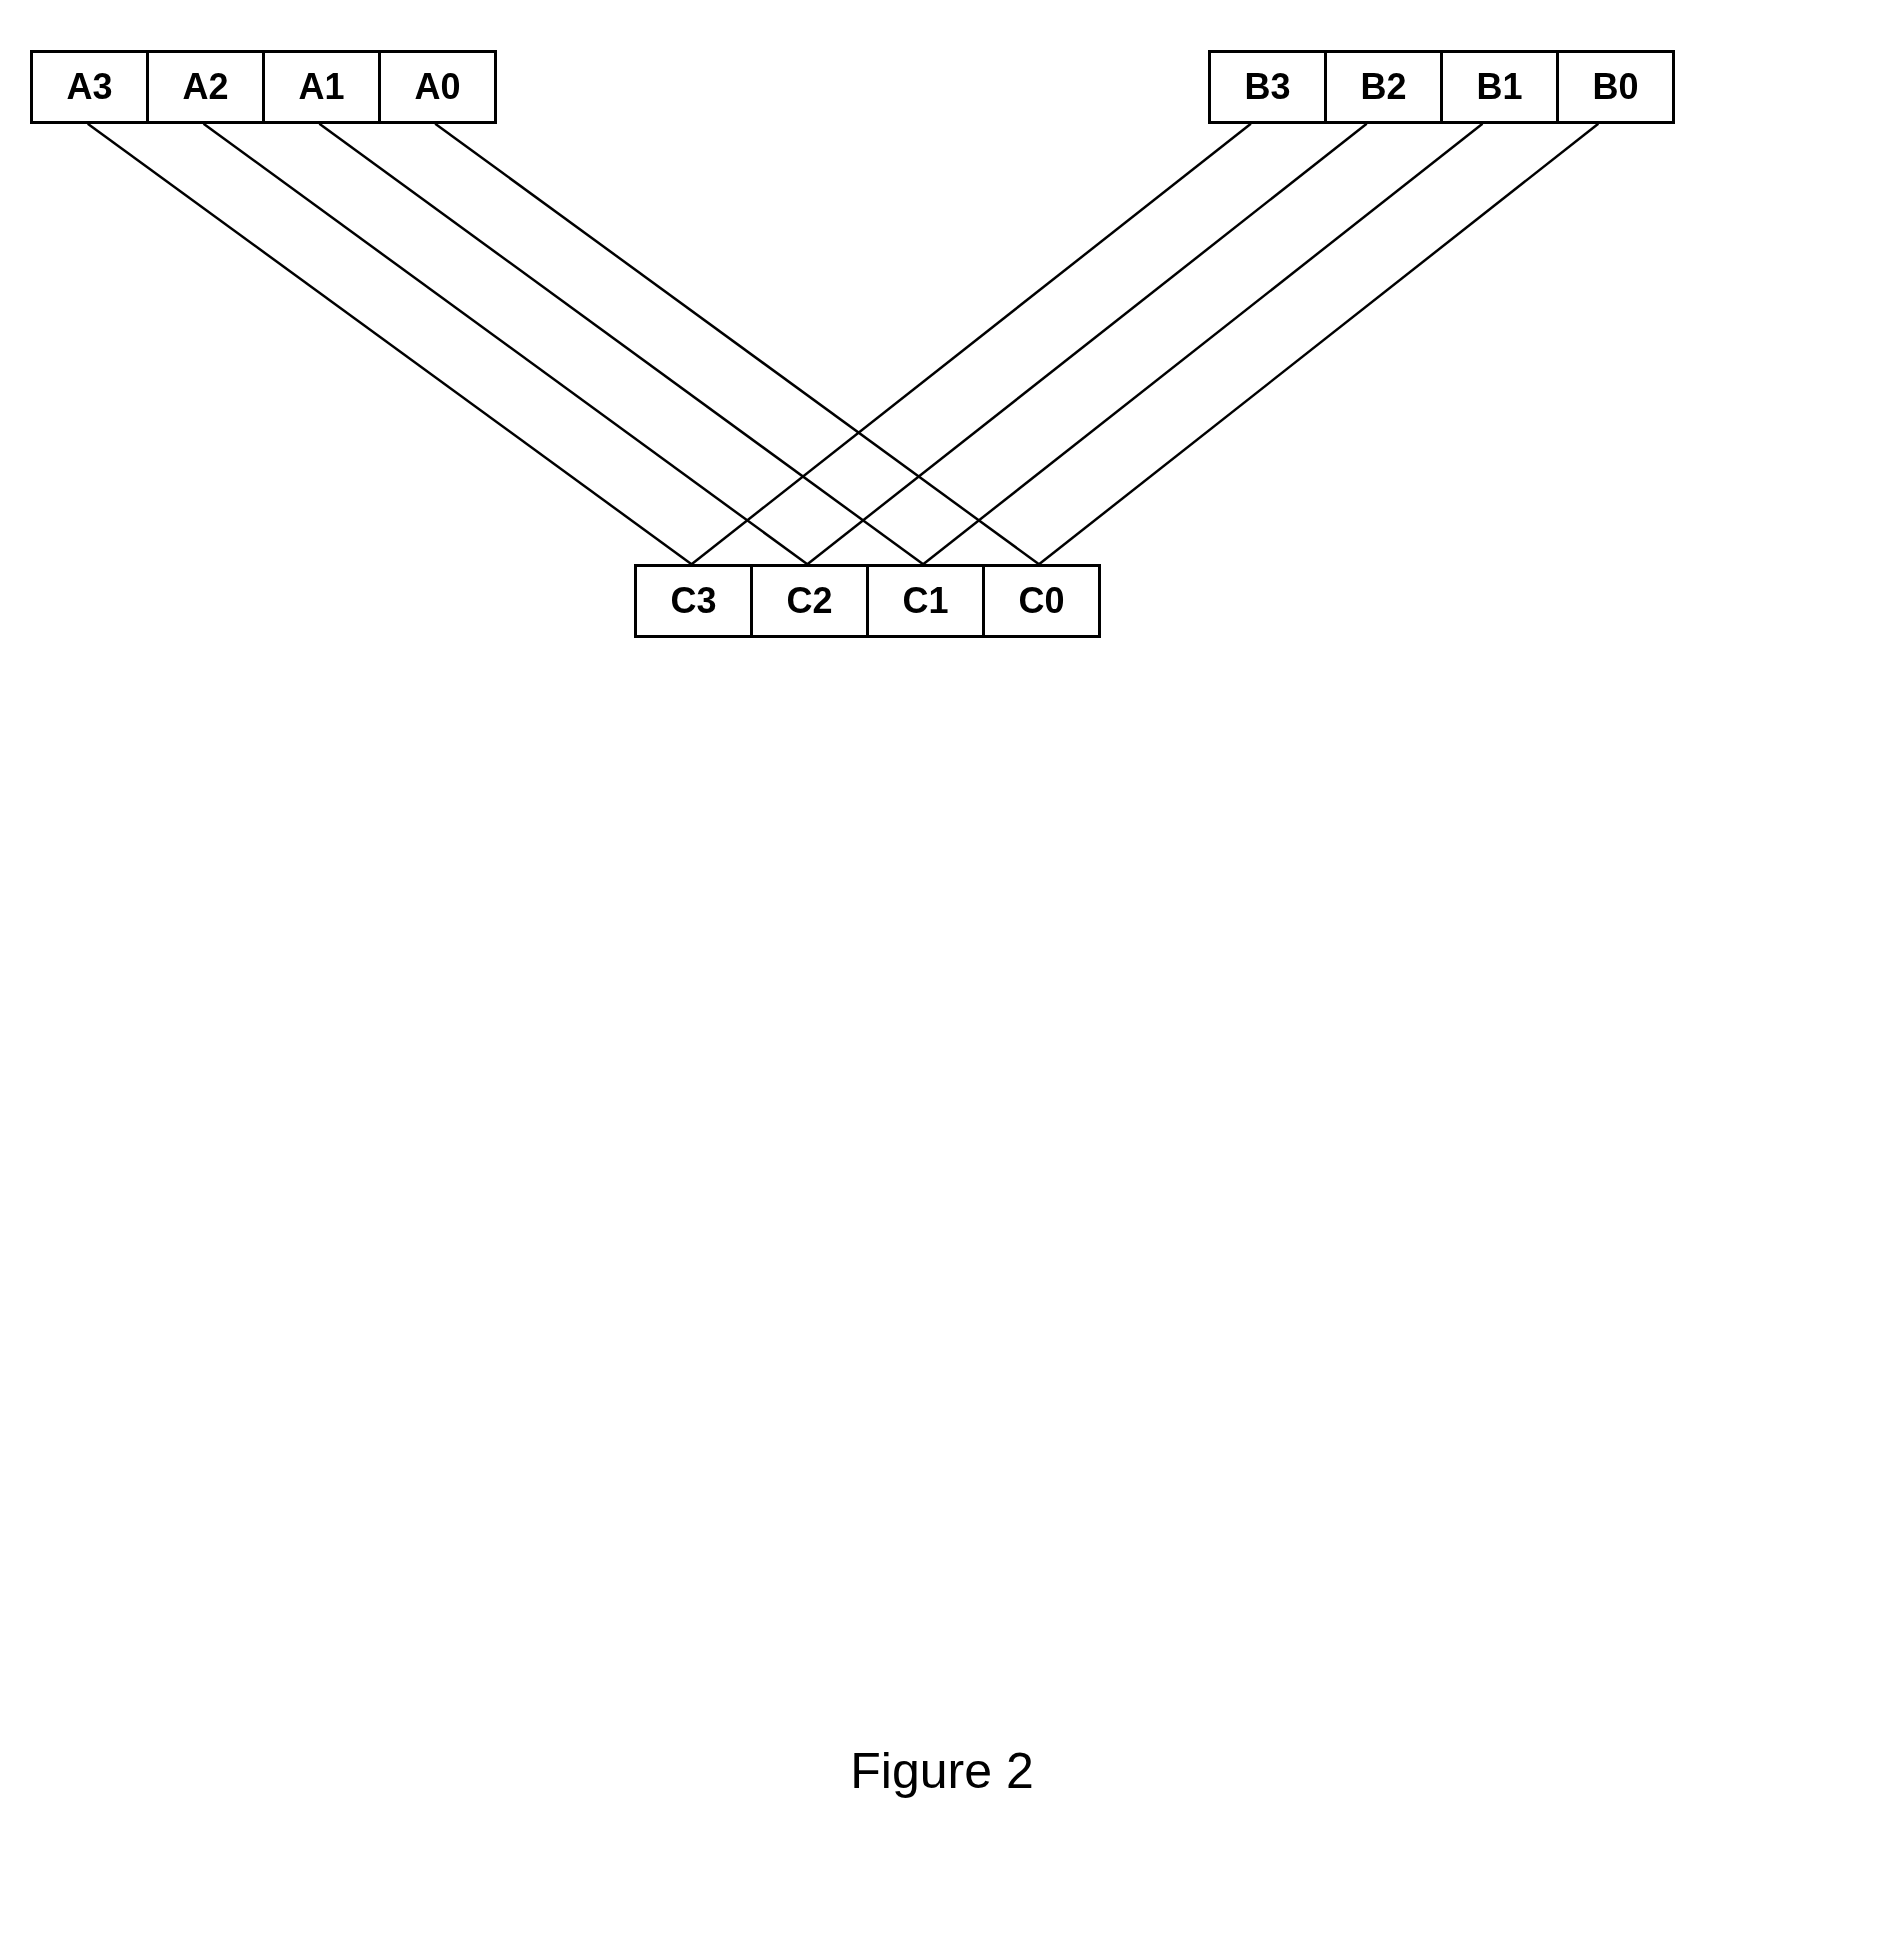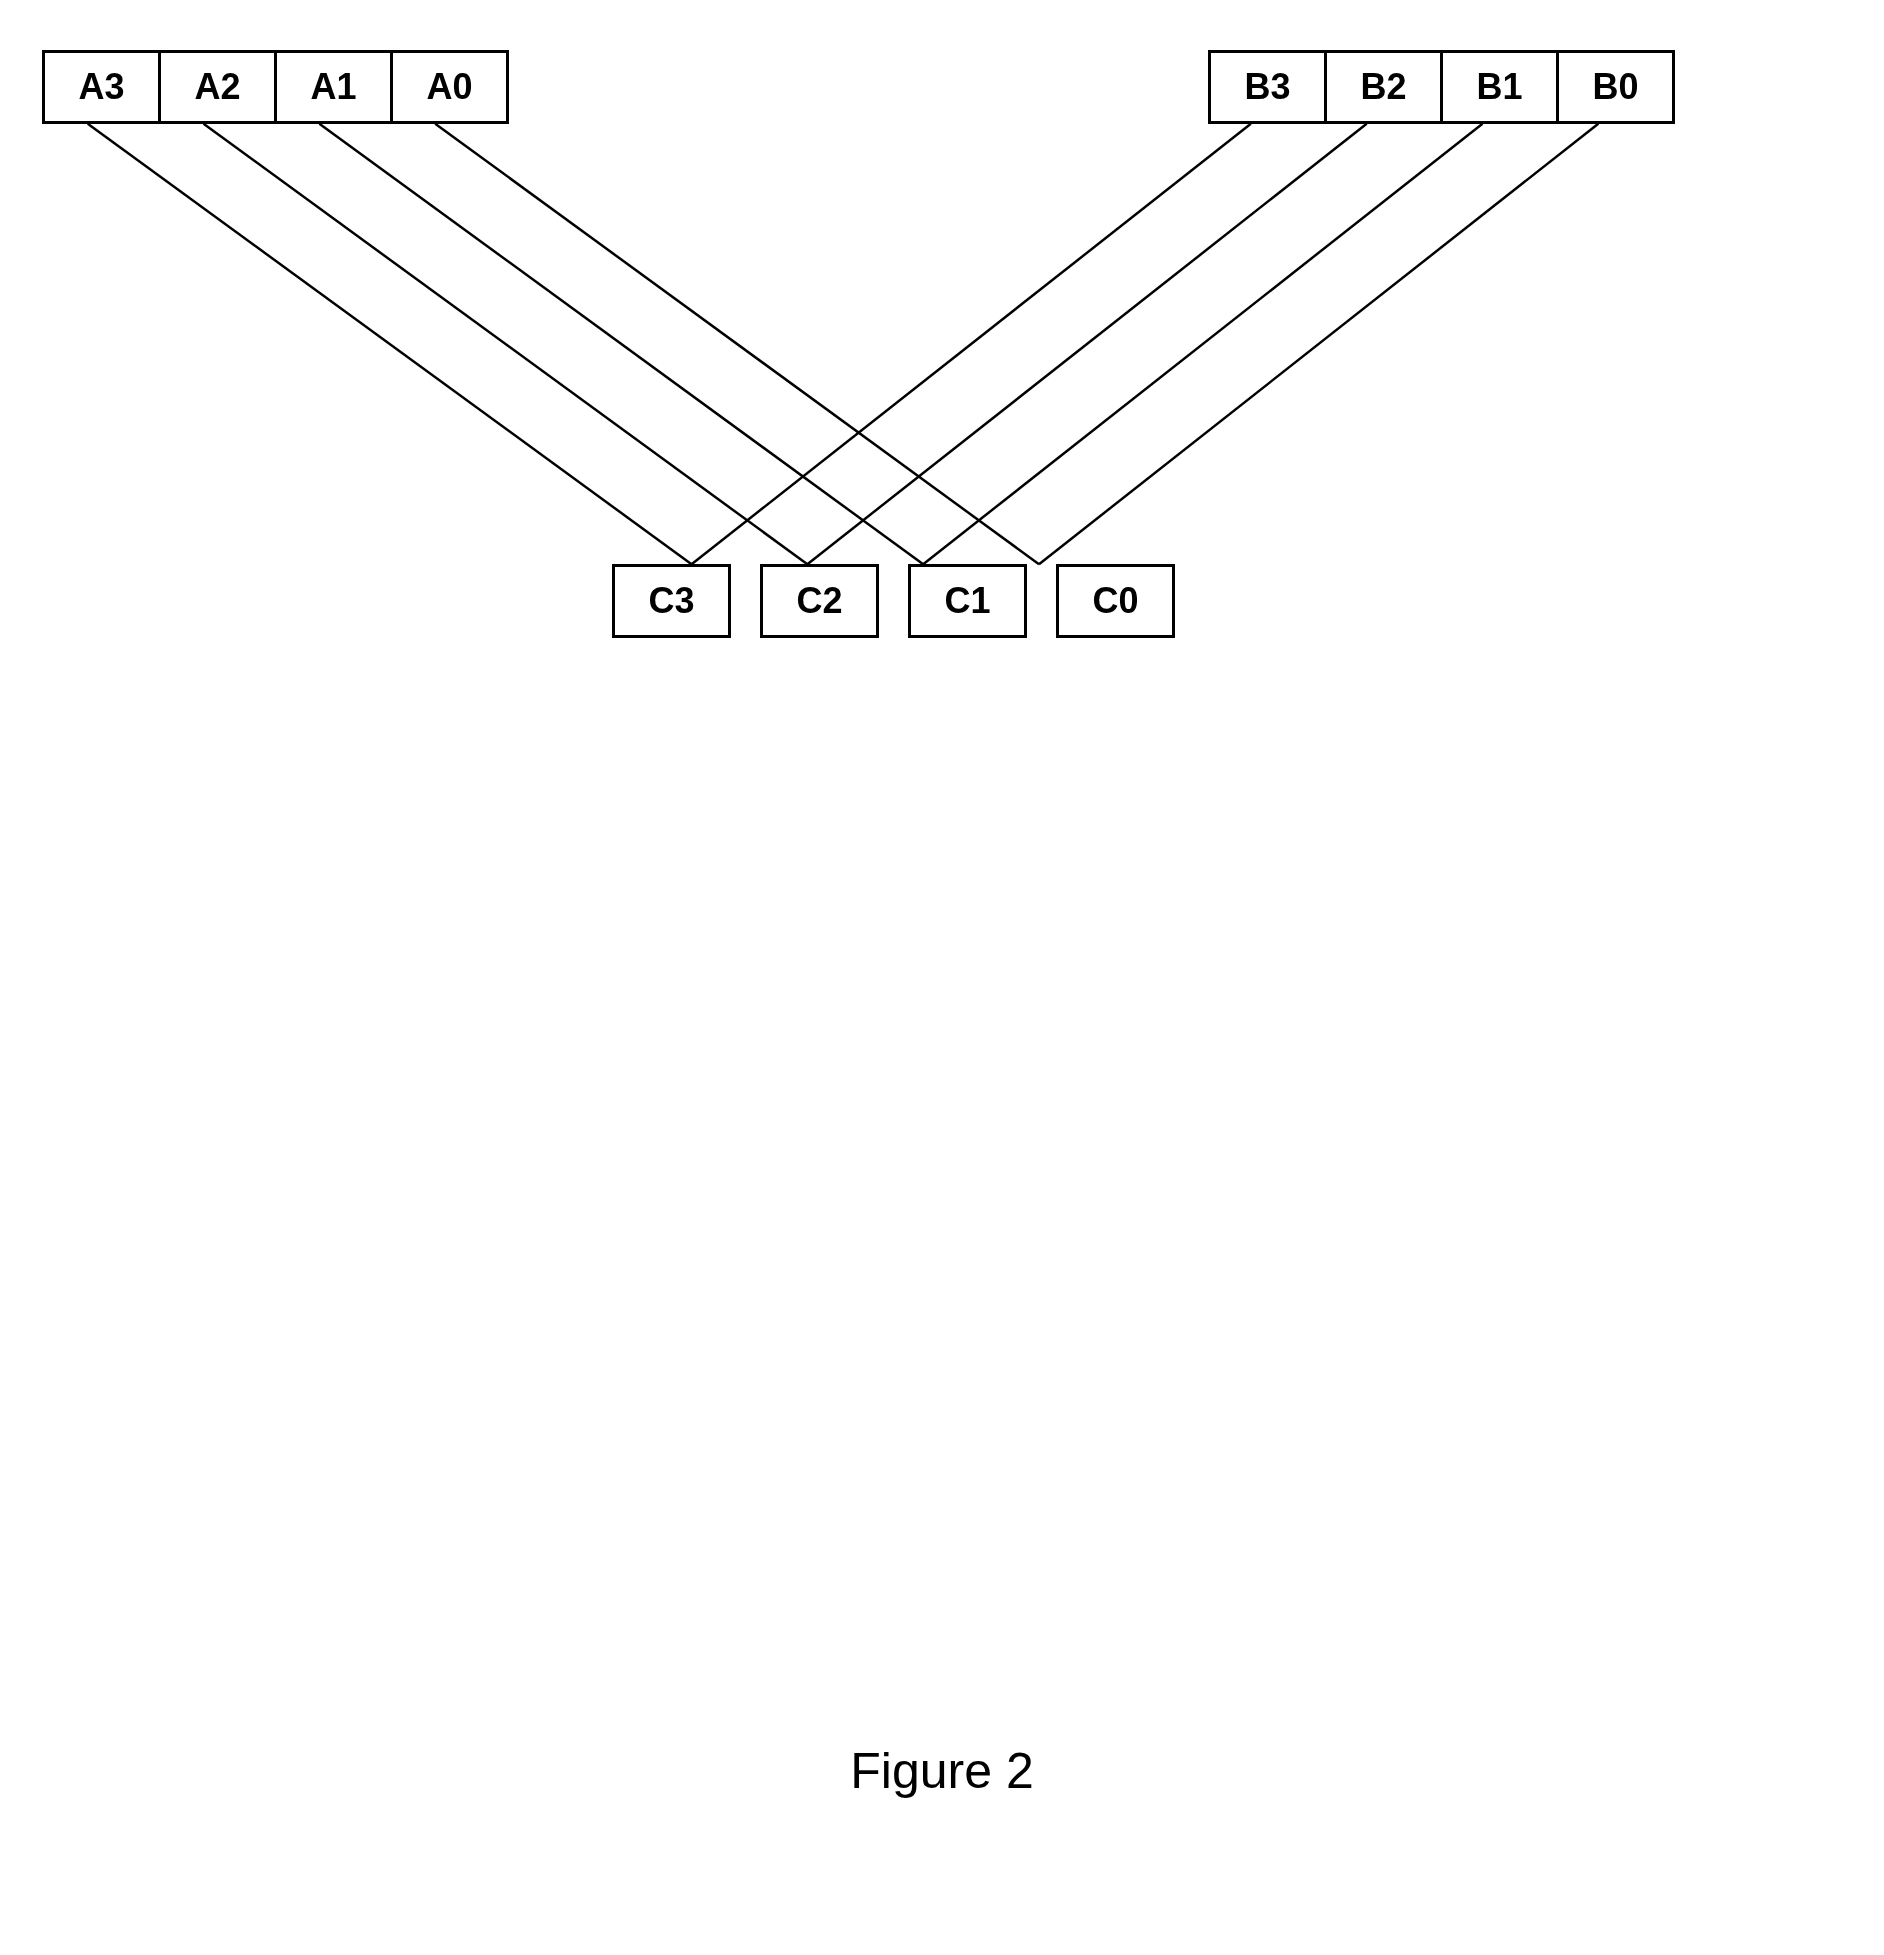--- a/index.html
+++ b/index.html
@@ -46,35 +46,35 @@
       pointer-events: none;
     }
     svg.lines line {
       stroke: #000;
       stroke-width: 2.5;
     }
   </style>
 </head>
 <body>
 
-<div class="register" id="regA" style="left: 42px; top: 50px;">
+<div class="register" id="regA" style="left: 30px; top: 50px;">
   <div class="cell">A3</div>
   <div class="cell">A2</div>
   <div class="cell">A1</div>
   <div class="cell">A0</div>
 </div>
 
 <div class="register" id="regB" style="left: 1193px; top: 50px; margin-left: 15px;">
   <div class="cell">B3</div>
   <div class="cell">B2</div>
   <div class="cell">B1</div>
   <div class="cell">B0</div>
 </div>
 
-<div class="register" id="regC" style="left: 612px; top: 564px; gap: 32px;">
+<div class="register" id="regC" style="left: 634px; top: 564px;">
   <div class="cell">C3</div>
   <div class="cell">C2</div>
   <div class="cell">C1</div>
   <div class="cell">C0</div>
 </div>
 
 <svg class="lines" id="connLines" viewBox="0 0 1903 1975" width="1884" height="1955">
     <line x1="88.5" y1="125" x2="698.5" y2="570"></line>
     <line x1="205.5" y1="125" x2="815.5" y2="570"></line>
     <line x1="322.5" y1="125" x2="932.5" y2="570"></line>

